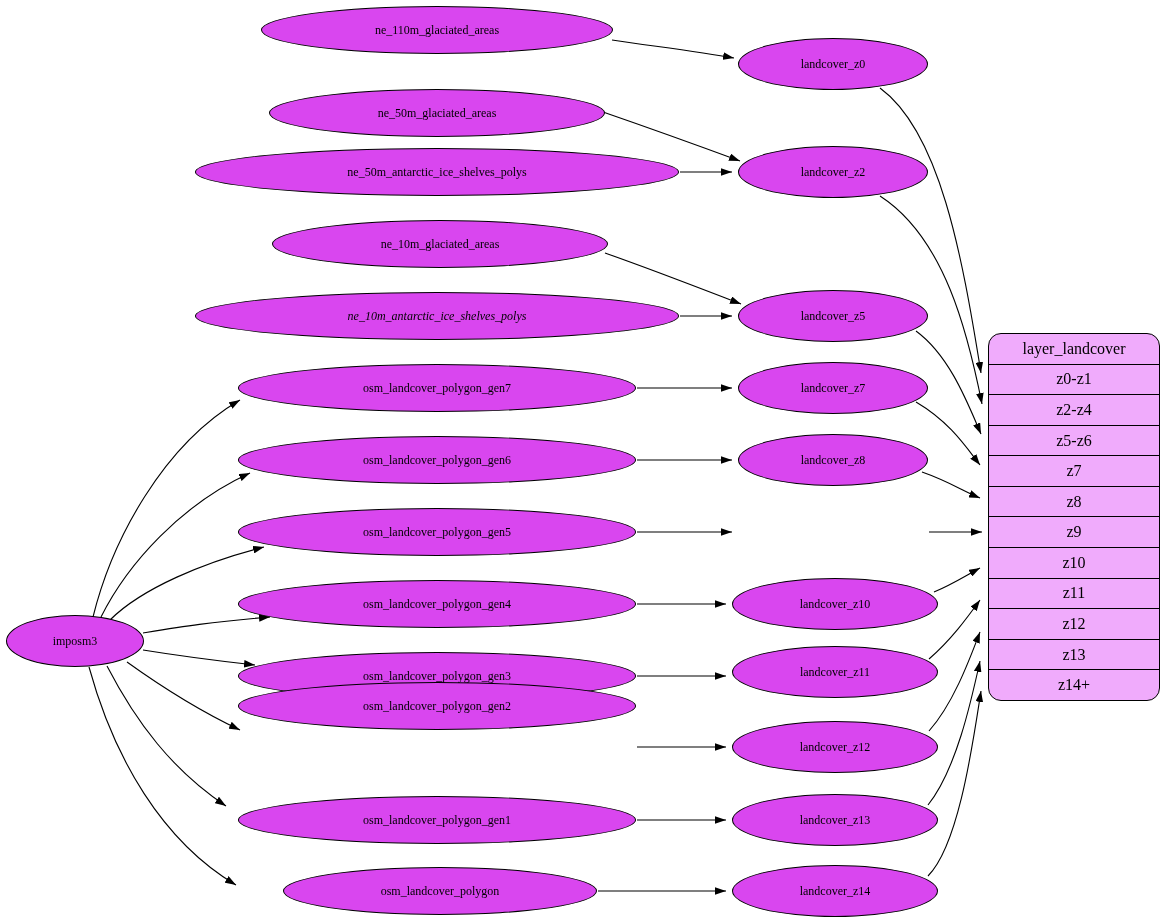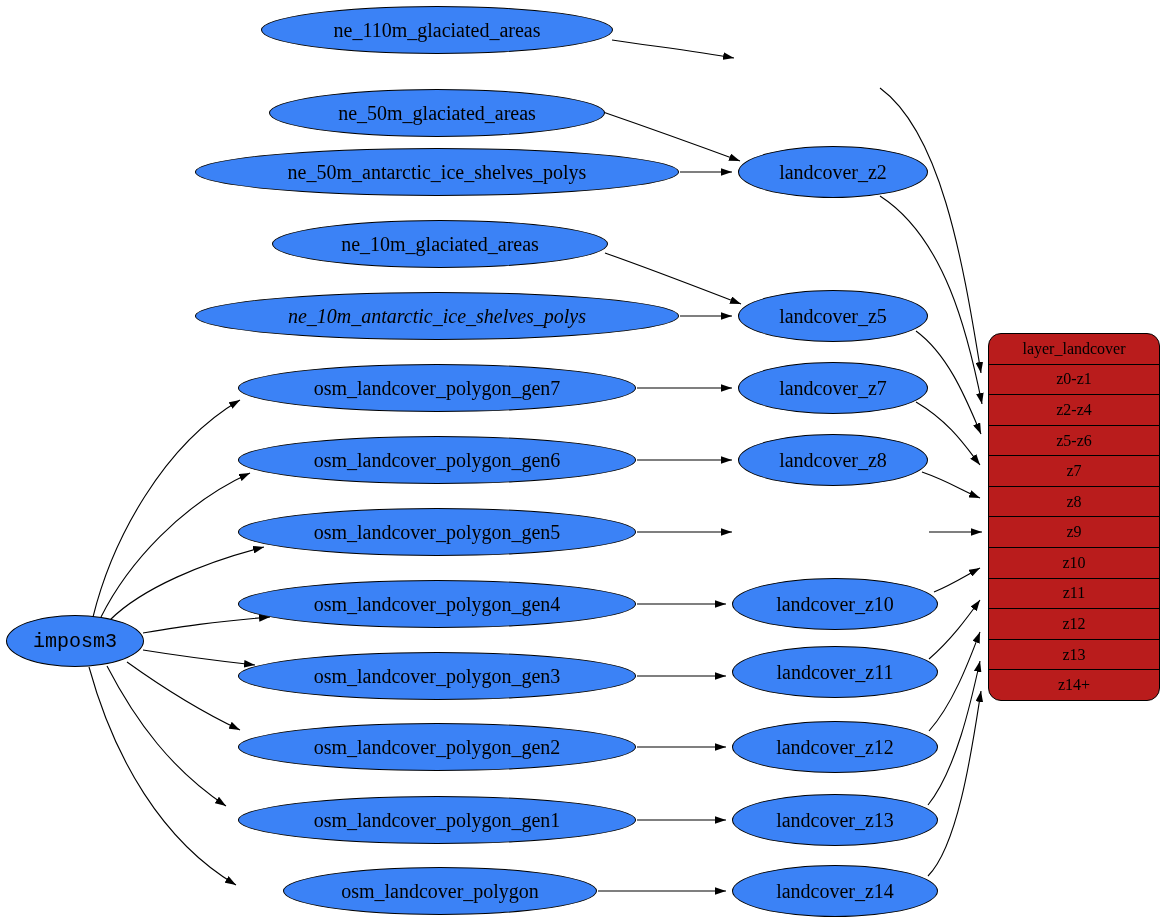--- a/index.html
+++ b/index.html
@@ -18,37 +18,37 @@
   svg.edges {
     position: absolute;
     left: 0; top: 0;
     width: 1165px; height: 923px;
     z-index: 1;
   }
   .node {
     position: absolute;
     border: 1px solid #000000;
     border-radius: 50%;
-    background: #3b82f6;
+    background: #d946ef;
     display: flex;
     align-items: center;
     justify-content: center;
-    font-size: 20px;
+    font-size: 12px;
     color: #000000;
     z-index: 2;
     box-sizing: border-box;
     white-space: nowrap;
   }
   .record {
     position: absolute;
     left: 988px; top: 333px;
     width: 172px; height: 368px;
     border: 1px solid #000000;
     border-radius: 13px;
-    background: #b91c1c;
+    background: #f0abfc;
     display: flex;
     flex-direction: column;
     z-index: 2;
     box-sizing: border-box;
     overflow: hidden;
   }
   .record .cell {
     flex: 1;
     display: flex;
     align-items: center;
@@ -105,36 +105,37 @@
       <path d="M 922,472 C 948,481 963,491 980,498" marker-end="url(#arrow)"></path>
       <path d="M 929,532 L 982,532" marker-end="url(#arrow)"></path>
       <path d="M 934,592 C 953,584 965,576 980,568" marker-end="url(#arrow)"></path>
       <path d="M 929,659 C 951,640 967,618 980,600" marker-end="url(#arrow)"></path>
       <path d="M 929,731 C 953,704 969,661 980,632" marker-end="url(#arrow)"></path>
       <path d="M 928,805 C 956,770 971,702 980,661" marker-end="url(#arrow)"></path>
       <path d="M 928,876 C 959,845 973,742 981,691" marker-end="url(#arrow)"></path>
     </g>
   </svg>
 
-  <div class="node" style="left:6px; top:615px; width:138px; height:52px;font-family:Liberation Mono, monospace;">imposm3</div>
+  <div class="node" style="left:6px; top:615px; width:138px; height:52px;">imposm3</div>
 
   <div class="node" style="left:261px; top:6px; width:352px; height:48px;">ne_110m_glaciated_areas</div>
   <div class="node" style="left:269px; top:89px; width:336px; height:48px;">ne_50m_glaciated_areas</div>
   <div class="node" style="left:195px; top:148px; width:484px; height:48px;">ne_50m_antarctic_ice_shelves_polys</div>
   <div class="node" style="left:272px; top:220px; width:336px; height:48px;">ne_10m_glaciated_areas</div>
   <div class="node" style="left:195px; top:292px; width:484px; height:48px;font-style:italic;">ne_10m_antarctic_ice_shelves_polys</div>
   <div class="node" style="left:238px; top:364px; width:398px; height:48px;">osm_landcover_polygon_gen7</div>
   <div class="node" style="left:238px; top:436px; width:398px; height:48px;">osm_landcover_polygon_gen6</div>
   <div class="node" style="left:238px; top:508px; width:398px; height:48px;">osm_landcover_polygon_gen5</div>
   <div class="node" style="left:238px; top:580px; width:398px; height:48px;">osm_landcover_polygon_gen4</div>
   <div class="node" style="left:238px; top:652px; width:398px; height:48px;">osm_landcover_polygon_gen3</div>
-  <div class="node" style="left:238px; top:723px; width:398px; height:48px;">osm_landcover_polygon_gen2</div>
+  <div class="node" style="left:238px; top:682px; width:398px; height:48px;">osm_landcover_polygon_gen2</div>
   <div class="node" style="left:238px; top:796px; width:398px; height:48px;">osm_landcover_polygon_gen1</div>
   <div class="node" style="left:283px; top:867px; width:314px; height:48px;text-align:center;">osm_landcover_polygon</div>
 
+  <div class="node" style="left:738px; top:38px; width:190px; height:52px;">landcover_z0</div>
   <div class="node" style="left:738px; top:146px; width:190px; height:52px;">landcover_z2</div>
   <div class="node" style="left:738px; top:290px; width:190px; height:52px;font-family:Liberation Serif, serif;">landcover_z5</div>
   <div class="node" style="left:738px; top:362px; width:190px; height:52px;">landcover_z7</div>
   <div class="node" style="left:738px; top:434px; width:190px; height:52px;">landcover_z8</div>
   <div class="node" style="left:732px; top:578px; width:206px; height:52px;">landcover_z10</div>
   <div class="node" style="left:732px; top:646px; width:206px; height:52px;">landcover_z11</div>
   <div class="node" style="left:732px; top:721px; width:206px; height:52px;">landcover_z12</div>
   <div class="node" style="left:732px; top:794px; width:206px; height:52px;">landcover_z13</div>
   <div class="node" style="left:732px; top:865px; width:206px; height:52px;">landcover_z14</div>
 

